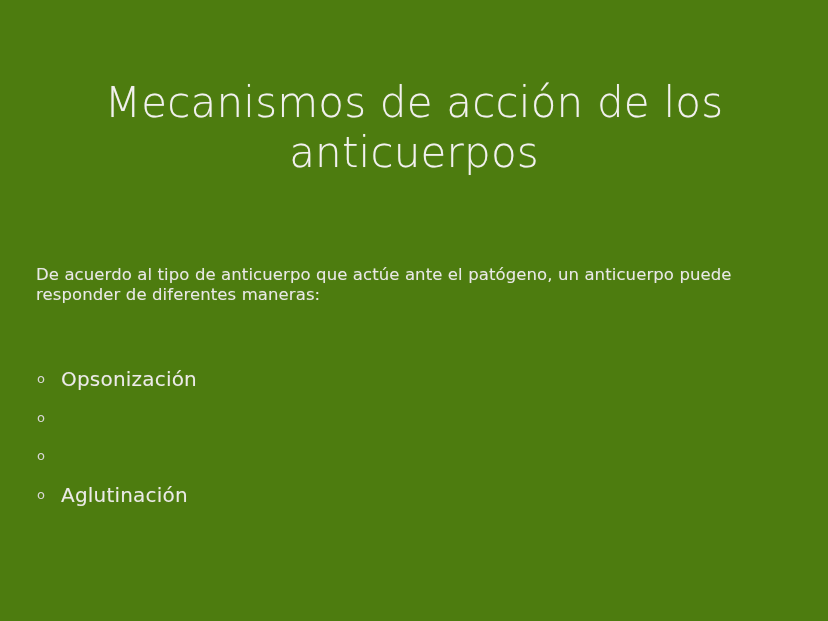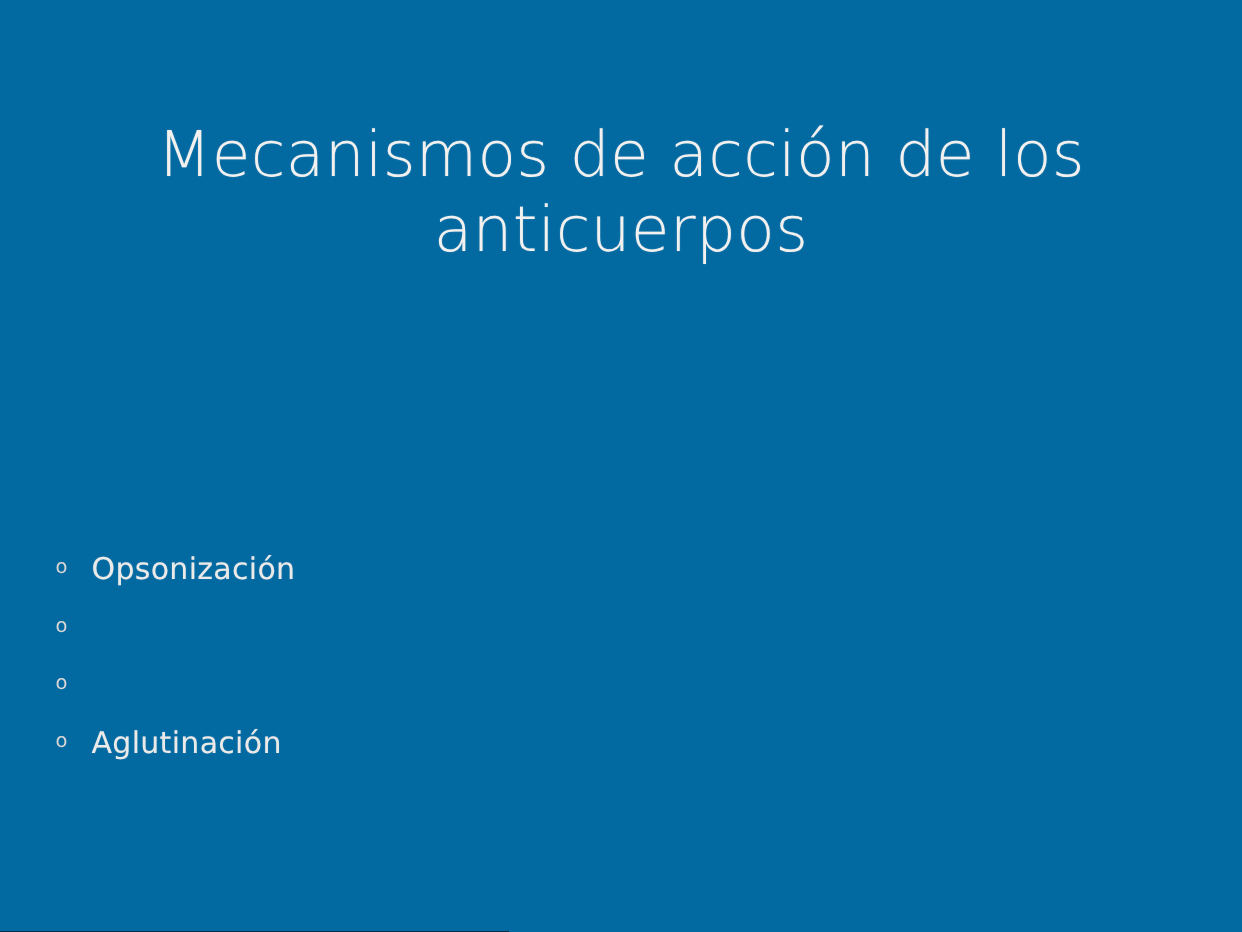--- a/index.html
+++ b/index.html
@@ -10,21 +10,21 @@
   }
 
   body {
     font-family: "Liberation Sans", sans-serif;
   }
 
   #slide {
     position: relative;
     width: 828px;
     height: 621px;
-    background: #0369a1;
+    background: #4d7c0f;
     overflow: hidden;
     -webkit-font-smoothing: antialiased;
   }
 
   
   #slide-title {
     position: absolute;
     left: 60px;
     top: 50px;
     width: 708px;
@@ -96,20 +96,23 @@
     text-shadow: 0 0 1px rgba(255,255,255,0.25);
   }
 </style>
 </head>
 <body>
 
 <div id="slide">
 
   <h1 id="slide-title">Mecanismos de acción de los anticuerpos</h1>
 
+  <div id="body-block">
+    <p id="intro-paragraph">De acuerdo al tipo de anticuerpo que actúe ante el patógeno, un anticuerpo puede responder de diferentes maneras:</p>
+  </div>
 
   <ul id="bullet-list">
 
     <li class="bullet-row">
       <span class="bullet-marker">o</span>
       <span class="bullet-text">Opsonización</span>
     </li>
 
     <li class="bullet-row">
       <span class="bullet-marker">o</span>

